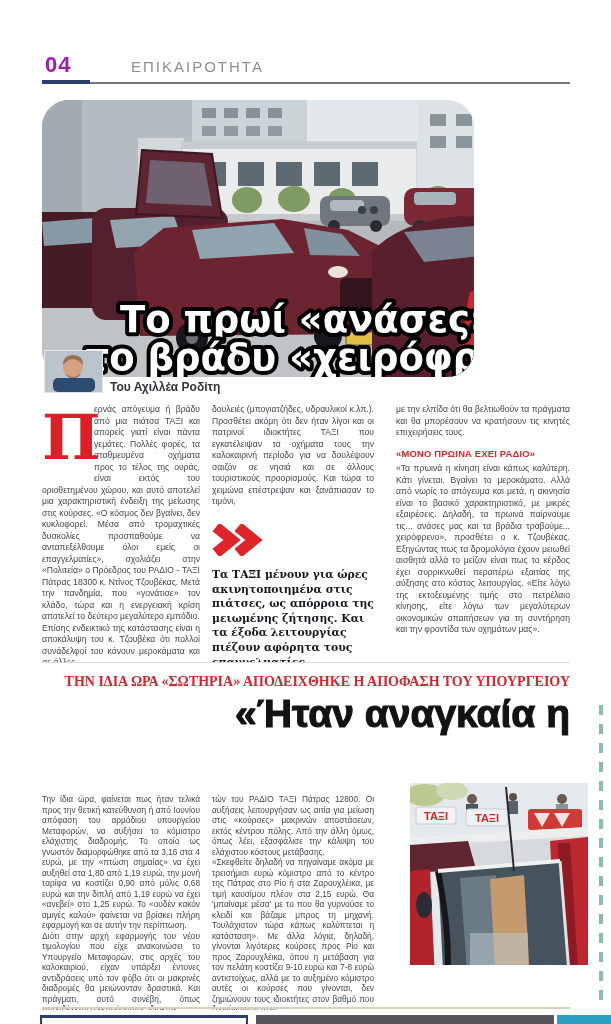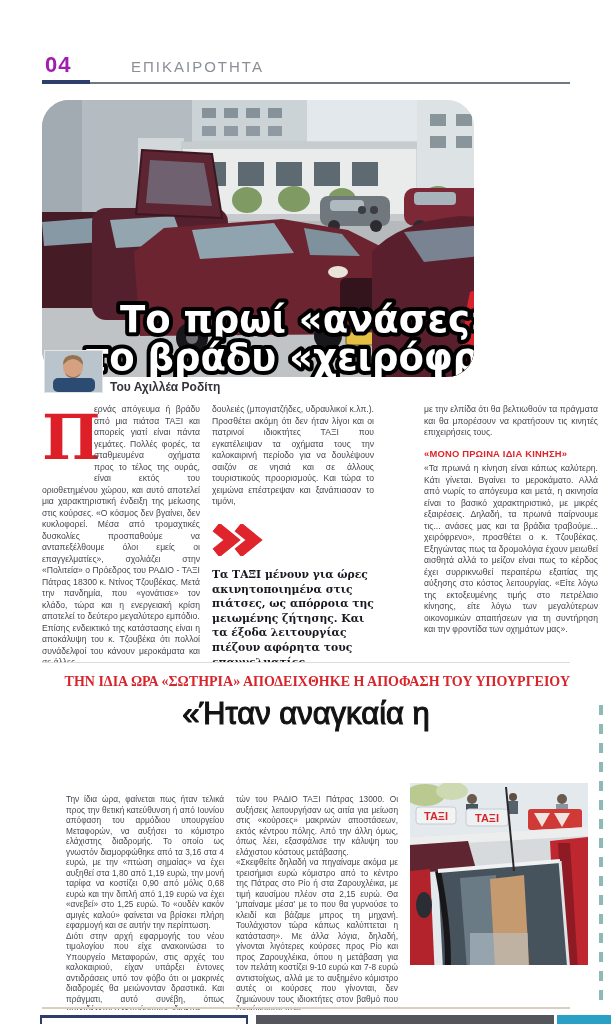--- a/index.html
+++ b/index.html
@@ -15,47 +15,47 @@
 
   
   .main-photo{left:42px;top:100px;width:432px;height:277px;overflow:hidden;border-radius:27px;}
 
   
   .author-photo{left:45px;top:351px;width:57px;height:41px;outline:1px solid #e4e4e4;}
   .byline{left:110px;top:380px;font-size:12px;font-weight:bold;color:#33343a;}
 
   
   .cols{left:42px;top:404px;width:528px;height:258px;}
-  .cols2{left:42px;top:794px;width:528px;height:216px;margin-left:24px;}
+  .cols2{left:42px;top:794px;width:528px;height:216px;}
   .col{position:absolute;top:0;text-align:justify;color:#45464f;overflow:hidden;}
   .a1{font-size:8.6px;line-height:11.5px;height:258px;}
   .a2{font-size:8.3px;line-height:10.5px;height:216px;}
   .col p{margin:0;}
   .col-a{left:0;width:158px;}
   .col-b{left:170px;width:162px;}
-  .col-c{left:354px;width:174px;margin-left:28px;}
+  .col-c{left:354px;width:174px;}
 
   .dropcap{float:left;width:46px;height:70px;margin:2px 6px 0 0;
            font-family:"DejaVu Serif",serif;font-weight:bold;font-size:62px;line-height:64px;
            color:#dd2027;text-align:center;}
   .subhead{color:#e0242b;font-weight:bold;font-size:9.4px;margin:9px 0 4px 0 !important;
            text-align:left;letter-spacing:.2px;}
   .chevrons{margin:16px 0 9px 0;}
   .pullquote{font-family:"DejaVu Serif",serif;font-weight:bold;font-size:10.8px;
              line-height:14.6px;color:#17171f;text-align:left;}
 
   
   .sep1{left:42px;top:662px;width:528px;height:1px;background:#dcdcdc;}
   .sep-tan{left:42px;top:1007px;width:528px;height:2px;background:#d9cfbf;}
 
   
   .kicker{left:42px;top:674px;width:528px;text-align:right;
           font-family:"Liberation Serif",serif;font-weight:bold;font-size:14px;color:#d8242b;}
-  .headline2{left:42px;top:695px;width:528px;text-align:center;color:#131313;
-             font-weight:normal;font-size:31px;line-height:37px;-webkit-text-stroke:1.1px #131313;}
+  .headline2{left:42px;top:695px;width:528px;text-align:right;color:#131313;
+             font-weight:bold;font-size:39px;line-height:37px;-webkit-text-stroke:1.1px #131313;}
 
   
   .bottom-photo{left:410px;top:783px;width:178px;height:182px;overflow:hidden;}
   .dashed-edge{left:599px;top:705px;width:4px;height:303px;
                background:repeating-linear-gradient(#8ebab5 0 10px,transparent 10px 19px);}
 
   
   .bar-outline{left:40px;top:1015px;width:204px;height:6px;background:#ffffff;
                border-top:3px solid #2d3e6d;border-left:2px solid #2d3e6d;border-right:2px solid #2d3e6d;}
   .bar-gray{left:256px;top:1015px;width:298px;height:9px;background:#54565b;}
@@ -191,39 +191,39 @@
       <div class="chevrons">
         <svg width="52" height="32" viewBox="0 0 52 32">
           <polyline points="4,3 20,16 4,29" fill="none" stroke="#e0242b" stroke-width="11"></polyline>
           <polyline points="26,3 42,16 26,29" fill="none" stroke="#e0242b" stroke-width="11"></polyline>
         </svg>
       </div>
       <p class="pullquote">Τα ΤΑΞΙ μένουν για ώρες ακινητοποιημένα στις πιάτσες, ως απόρροια της μειωμένης ζήτησης. Και τα έξοδα λειτουργίας πιέζουν αφόρητα τους επαγγελματίες.</p>
     </div>
     <div class="col a1 col-c">
       <p>με την ελπίδα ότι θα βελτιωθούν τα πράγματα και θα μπορέσουν να κρατήσουν τις κινητές επιχειρήσεις τους.</p>
-      <p class="subhead">«ΜΟΝΟ ΠΡΩΙΝΑ ΙΔΙΑ ΚΙΝΗΣΗ»</p>
+      <p class="subhead">«ΜΟΝΟ ΠΡΩΙΝΑ ΕΧΕΙ ΡΑΔΙΟ»</p>
       <p>«Τα πρωινά η κίνηση είναι κάπως καλύτερη. Κάτι γίνεται. Βγαίνει το μεροκάματο. Αλλά από νωρίς το απόγευμα και μετά, η ακινησία είναι το βασικό χαρακτηριστικό, με μικρές εξαιρέσεις. Δηλαδή, τα πρωινά παίρνουμε τις... ανάσες μας και τα βράδια τραβούμε... χειρόφρενο», προσθέτει ο κ. Τζουβέκας. Εξηγώντας πως τα δρομολόγια έχουν μειωθεί αισθητά αλλά το μείζον είναι πως το κέρδος έχει συρρικνωθεί περαιτέρω εξαιτίας της αύξησης στο κόστος λειτουργίας. «Είτε λόγω της εκτοξευμένης τιμής στο πετρέλαιο κίνησης, είτε λόγω των μεγαλύτερων οικονομικών απαιτήσεων για τη συντήρηση και την φροντίδα των οχημάτων μας».</p>
     </div>
   </div>
 
   <div class="abs sep1"></div>
 
   <div class="abs kicker">ΤΗΝ ΙΔΙΑ ΩΡΑ «ΣΩΤΗΡΙΑ» ΑΠΟΔΕΙΧΘΗΚΕ Η ΑΠΟΦΑΣΗ ΤΟΥ ΥΠΟΥΡΓΕΙΟΥ</div>
   <div class="abs headline2">
     <div>«Ήταν αναγκαία η</div>
   </div>
 
   <div class="abs cols2">
     <div class="col a2 col-a">
       <p>Την ίδια ώρα, φαίνεται πως ήταν τελικά προς την θετική κατεύθυνση ή από Ιουνίου απόφαση του αρμόδιου υπουργείου Μεταφορών, να αυξήσει το κόμιστρο ελάχιστης διαδρομής. Το οποίο ως γνωστόν διαμορφώθηκε από τα 3,16 στα 4 ευρώ, με την «πτώση σημαίας» να έχει αυξηθεί στα 1,80 από 1,19 ευρώ, την μονή ταρίφα να κοστίζει 0,90 από μόλις 0,68 ευρώ και την διπλή από 1,19 ευρώ να έχει «ανεβεί» στο 1,25 ευρώ. Το «ουδέν κακόν αμιγές καλού» φαίνεται να βρίσκει πλήρη εφαρμογή και σε αυτήν την περίπτωση.</p>
       <p>Διότι στην αρχή εφαρμογής του νέου τιμολογίου που είχε ανακοινώσει το Υπουργείο Μεταφορών, στις αρχές του καλοκαιριού, είχαν υπάρξει έντονες αντιδράσεις υπό τον φόβο ότι οι μακρινές διαδρομές θα μειώνονταν δραστικά. Και πράγματι, αυτό συνέβη, όπως παραδέχεται ο εκπρόσωπος ιδιοκτη-</p>
     </div>
     <div class="col a2 col-b">
-      <p>τών του ΡΑΔΙΟ ΤΑΞΙ Πάτρας 13000. Οι αυξήσεις λειτουργήσαν ως αιτία για μείωση στις «κούρσες» μακρινών αποστάσεων, εκτός κέντρου πόλης. Από την άλλη όμως, όπως λέει, εξασφάλισε την κάλυψη του ελάχιστου κόστους μετάβασης.</p>
+      <p>τών του ΡΑΔΙΟ ΤΑΞΙ Πάτρας 12800. Οι αυξήσεις λειτουργήσαν ως αιτία για μείωση στις «κούρσες» μακρινών αποστάσεων, εκτός κέντρου πόλης. Από την άλλη όμως, όπως λέει, εξασφάλισε την κάλυψη του ελάχιστου κόστους μετάβασης.</p>
       <p>«Σκεφθείτε δηλαδή να πηγαίναμε ακόμα με τρεισήμισι ευρώ κόμιστρο από το κέντρο της Πάτρας στο Ρίο ή στα Ζαρουχλέικα, με τιμή καυσίμου πλέον στα 2,15 ευρώ. Θα 'μπαίναμε μέσα' με το που θα γυρνούσε το κλειδί και βάζαμε μπρος τη μηχανή. Τουλάχιστον τώρα κάπως καλύπτεται η κατάσταση». Με άλλα λόγια, δηλαδή, γίνονται λιγότερες κούρσες προς Ρίο και προς Ζαρουχλέικα, όπου η μετάβαση για τον πελάτη κοστίζει 9-10 ευρώ και 7-8 ευρώ αντιστοίχως, αλλά με το αυξημένο κόμιστρο αυτές οι κούρσες που γίνονται, δεν ζημιώνουν τους ιδιοκτήτες στον βαθμό που ζημιώνονταν πριν.</p>
     </div>
   </div>
 
   <div class="abs bottom-photo">
     <svg width="178" height="218" viewBox="0 0 178 218">
       <rect width="178" height="218" fill="#e3e9ed"></rect>
       <ellipse cx="15" cy="12" rx="20" ry="11" fill="#b9c98f"></ellipse>
       <ellipse cx="42" cy="8" rx="16" ry="9" fill="#cdd9b0"></ellipse>
       <circle cx="62" cy="16" r="5" fill="#6b5a4e"></circle>

